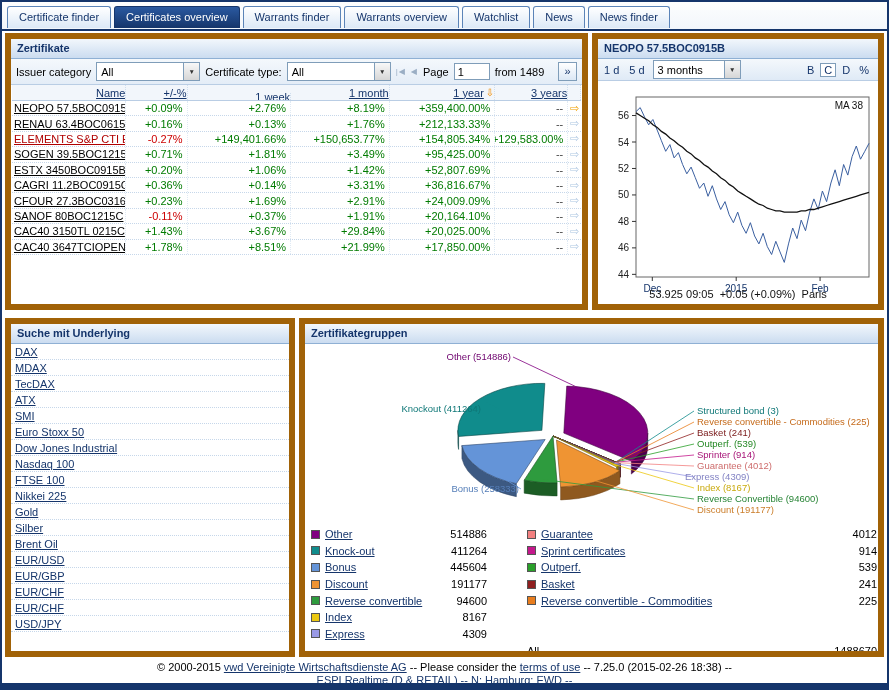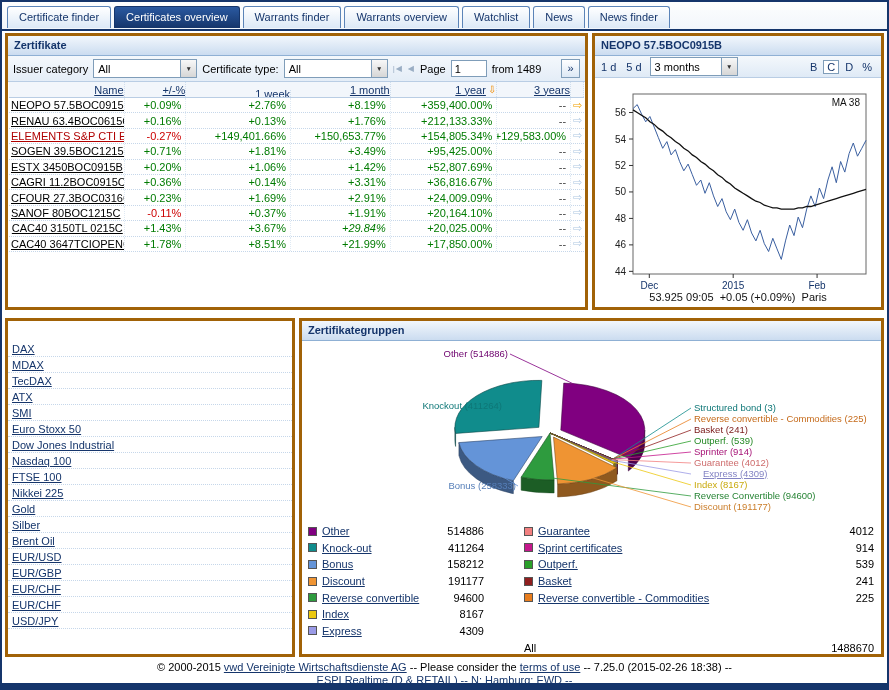--- a/index.html
+++ b/index.html
@@ -6,21 +6,21 @@
 html,body{width:889px;height:690px;overflow:hidden}
 body{position:relative;font-family:"Liberation Sans",sans-serif;font-size:11px;background:#fff;color:#000}
 .frame{position:absolute;background:#15356b;z-index:30}
 #frame-top{top:0;left:0;right:0;height:2px}
 #frame-left{top:0;left:0;bottom:0;width:2px}
 #frame-right{top:0;right:0;bottom:0;width:2px}
 #frame-bottom{left:0;right:0;bottom:0;height:7px}
 #tabbar{position:absolute;top:2px;left:2px;right:2px;height:29px;padding:4px 0 0 5px;border-bottom:2px solid #15356b;background:linear-gradient(#fdfefe,#f2f6fb);white-space:nowrap}
 .tab{display:inline-block;height:22px;line-height:21px;margin-right:3px;padding:0 11px;border:1px solid #5b84b8;border-bottom:none;border-radius:3px 3px 0 0;color:#15356b;background:linear-gradient(#ffffff,#dce9f7);cursor:pointer;vertical-align:bottom}
 .tab.active{background:linear-gradient(#2a59a0,#15356b);border-color:#15356b;color:#fff}
-.panel{position:absolute;border:3px solid #a16207;background:#fff;overflow:hidden}
+.panel{position:absolute;border:6px solid #a16207;background:#fff;overflow:hidden}
 .panel-header{height:20px;line-height:19px;padding:0 6px;background:linear-gradient(#f2f7fc,#cbdcf0);border-bottom:1px solid #8fb0d4;color:#15356b;font-weight:bold}
 .panel-body{position:absolute;top:20px;left:0;right:0;bottom:0;background:#fff}
 #panel-certs{left:5px;top:33px;width:583px;height:277px}
 #panel-chart{left:592px;top:33px;width:292px;height:277px}
 #panel-underlying{left:5px;top:318px;width:290px;height:339px}
 #panel-groups{left:299px;top:318px;width:585px;height:339px}
 .filterbar{height:26px;background:linear-gradient(#f4f8fc,#e4edf7);border-bottom:1px solid #b9cde4;display:flex;align-items:center;gap:5px;padding:0 5px}
 .combo{display:inline-flex;align-items:center;border:1px solid #7f9db9;background:#fff;height:19px;cursor:pointer}
 .cval{padding:0 4px;min-width:70px}
 .cval.wide{min-width:86px}
@@ -228,26 +228,26 @@
           <div class="tcell num neg" style="width: 62px;">-0.11%</div>
           <div class="tcell num pos" style="width: 105px;">+0.37%</div>
           <div class="tcell num pos" style="width: 100px;">+1.91%</div>
           <div class="tcell num pos" style="width: 107px;">+20,164.10%</div>
           <div class="tcell num dash" style="width: 74px;">--</div>
           <div class="tcell arrowc" style="width: 13px;">
             <span class="rowarrow">⇨</span>
           </div>
         </div>
         <div class="trow">
-          <div class="tcell name" style="width: 116px; justify-content: center;">
+          <div class="tcell name" style="width: 116px;">
             <span class="namelink">CAC40 3150TL 0215C</span>
           </div>
           <div class="tcell num pos" style="width: 62px;">+1.43%</div>
           <div class="tcell num pos" style="width: 105px;">+3.67%</div>
-          <div class="tcell num pos" style="width: 100px; font-style: italic;">+29.84%</div>
+          <div class="tcell num pos" style="width: 100px;">+29.84%</div>
           <div class="tcell num pos" style="width: 107px;">+20,025.00%</div>
           <div class="tcell num dash" style="width: 74px;">--</div>
           <div class="tcell arrowc" style="width: 13px;">
             <span class="rowarrow">⇨</span>
           </div>
         </div>
         <div class="trow">
           <div class="tcell name" style="width: 116px;">
             <span class="namelink">CAC40 3647TCIOPENC</span>
           </div>
@@ -309,20 +309,21 @@
         <text x="221.07000000000002" y="209" text-anchor="middle" font-size="10" fill="#15356b">Feb</text>
         <polyline points="37.0,28.6 41.2,24.6 45.5,33.9 49.7,41.8 53.9,36.5 58.2,47.1 62.4,57.7 66.7,68.3 70.9,61.6 75.1,74.9 79.4,69.6 83.6,81.5 87.8,90.8 92.1,84.1 96.3,94.7 100.5,105.3 104.8,100.0 109.0,113.3 113.3,102.7 117.5,115.9 121.7,126.5 126.0,118.6 130.2,131.8 134.4,139.7 138.7,129.1 142.9,142.4 147.1,150.3 151.4,139.7 155.6,153.0 159.9,160.9 164.1,150.3 168.3,163.6 172.6,171.5 176.8,158.3 181.0,168.9 185.3,179.4 189.5,160.9 193.7,145.0 198.0,155.6 202.2,137.1 206.5,147.7 210.7,129.1 214.9,115.9 219.2,126.5 223.4,108.0 227.6,118.6 231.9,100.0 236.1,86.8 240.3,102.7 244.6,81.5 248.8,92.1 253.1,73.6 257.3,63.0 261.5,76.2 265.8,68.3 270.0,60.3" fill="none" stroke="#3a5fa0" stroke-width="1"></polyline>
         <polyline points="37.0,29.9 41.2,32.5 45.5,35.2 49.7,37.8 53.9,41.8 58.2,44.4 62.4,48.4 66.7,51.1 70.9,55.0 75.1,57.7 79.4,61.6 83.6,64.3 87.8,68.3 92.1,70.9 96.3,74.9 100.5,77.5 104.8,81.5 109.0,84.1 113.3,88.1 117.5,90.8 121.7,94.7 126.0,97.4 130.2,101.4 134.4,104.0 138.7,108.0 142.9,110.6 147.1,113.3 151.4,115.9 155.6,118.6 159.9,121.2 164.1,122.5 168.3,125.2 172.6,126.5 176.8,127.8 181.0,127.8 185.3,129.1 189.5,129.1 193.7,129.1 198.0,129.1 202.2,127.8 206.5,127.8 210.7,126.5 214.9,126.5 219.2,125.2 223.4,123.9 227.6,122.5 231.9,121.2 236.1,119.9 240.3,118.6 244.6,117.2 248.8,115.9 253.1,114.6 257.3,113.3 261.5,111.9 265.8,110.6 270.0,109.3" fill="none" stroke="#111111" stroke-width="1.3"></polyline>
         <text x="264" y="26" text-anchor="end" font-size="10" fill="#111">MA 38</text>
       </svg>
     <div class="chart-status">53.925 09:05  +0.05 (+0.09%)  Paris</div>
   </div>
 </div>
 
 <div class="panel" id="panel-underlying">
+  <div class="panel-header">Suche mit Underlying</div>
   <div class="panel-body">
     <div id="underlying-list">
         <div class="ulrow">
           <span class="lnk">DAX</span>
         </div>
         <div class="ulrow">
           <span class="lnk">MDAX</span>
         </div>
         <div class="ulrow">
           <span class="lnk">TecDAX</span>
@@ -417,48 +418,48 @@
           <line x1="389" y1="111" x2="310.49803899229676" y2="118.22447877808341" stroke="#c4188c" stroke-width="0.8"></line>
           <line x1="389" y1="122" x2="310.00744069127194" y2="118.5865773373864" stroke="#f28080" stroke-width="0.8"></line>
           <line x1="389" y1="133" x2="309.1635302831514" y2="119.19168835367806" stroke="#9a9ae6" stroke-width="0.8"></line>
           <line x1="389" y1="144" x2="307.86296816765275" y2="120.08318750776732" stroke="#ecc810" stroke-width="0.8"></line>
           <line x1="389" y1="155" x2="236.270795868402" y2="135.21451334142535" stroke="#2e9b3e" stroke-width="0.8"></line>
           <line x1="389" y1="166" x2="285.643060003828" y2="135.33927981783594" stroke="#ef9433" stroke-width="0.8"></line>
         </svg>
       <div id="pie-callouts">
           <span class="callout ra" style="left: 206px; top: 8px; color: rgb(109, 0, 109);">Other (514886)</span>
           <span class="callout ra" style="left: 214px; top: 140px; color: rgb(85, 126, 184);">Bonus (258333)</span>
-          <span class="callout ra" style="left: 200px; top: 60px; color: rgb(14, 119, 119);">Knockout (411264)</span>
+          <span class="callout ra" style="left: 176px; top: 60px; color: rgb(14, 119, 119);">Knockout (411264)</span>
           <span class="callout" style="left: 392px; top: 62px; color: rgb(14, 119, 119);">Structured bond (3)</span>
           <span class="callout" style="left: 392px; top: 73px; color: rgb(197, 106, 26);">Reverse convertible - Commodities (225)</span>
           <span class="callout" style="left: 392px; top: 84px; color: rgb(122, 26, 26);">Basket (241)</span>
           <span class="callout" style="left: 392px; top: 95px; color: rgb(36, 136, 36);">Outperf. (539)</span>
           <span class="callout" style="left: 392px; top: 106px; color: rgb(167, 20, 119);">Sprinter (914)</span>
           <span class="callout" style="left: 392px; top: 117px; color: rgb(206, 109, 109);">Guarantee (4012)</span>
-          <span class="callout" style="left: 401px; top: 128px; color: rgb(131, 131, 196); text-decoration: underline;">Express (4309)</span>
+          <span class="callout" style="left: 380px; top: 128px; color: rgb(131, 131, 196);">Express (4309)</span>
           <span class="callout" style="left: 392px; top: 139px; color: rgb(201, 170, 14);">Index (8167)</span>
           <span class="callout" style="left: 392px; top: 150px; color: rgb(39, 132, 53);">Reverse Convertible (94600)</span>
           <span class="callout" style="left: 392px; top: 161px; color: rgb(203, 126, 43);">Discount (191177)</span>
         </div>
     </div>
     <div class="leg-col" id="leg-left">
         <div class="legrow">
           <span class="swatch" style="background: rgb(128, 0, 128);"></span>
           <span class="lnk">Other</span>
           <span class="legval">514886</span>
         </div>
         <div class="legrow">
           <span class="swatch" style="background: rgb(16, 140, 140);"></span>
           <span class="lnk">Knock-out</span>
           <span class="legval">411264</span>
         </div>
         <div class="legrow">
           <span class="swatch" style="background: rgb(100, 148, 216);"></span>
           <span class="lnk">Bonus</span>
-          <span class="legval">158212</span>
+          <span class="legval">445604</span>
         </div>
         <div class="legrow">
           <span class="swatch" style="background: rgb(239, 148, 51);"></span>
           <span class="lnk">Discount</span>
           <span class="legval">191177</span>
         </div>
         <div class="legrow">
           <span class="swatch" style="background: rgb(46, 155, 62);"></span>
           <span class="lnk">Reverse convertible</span>
           <span class="legval">94600</span>

